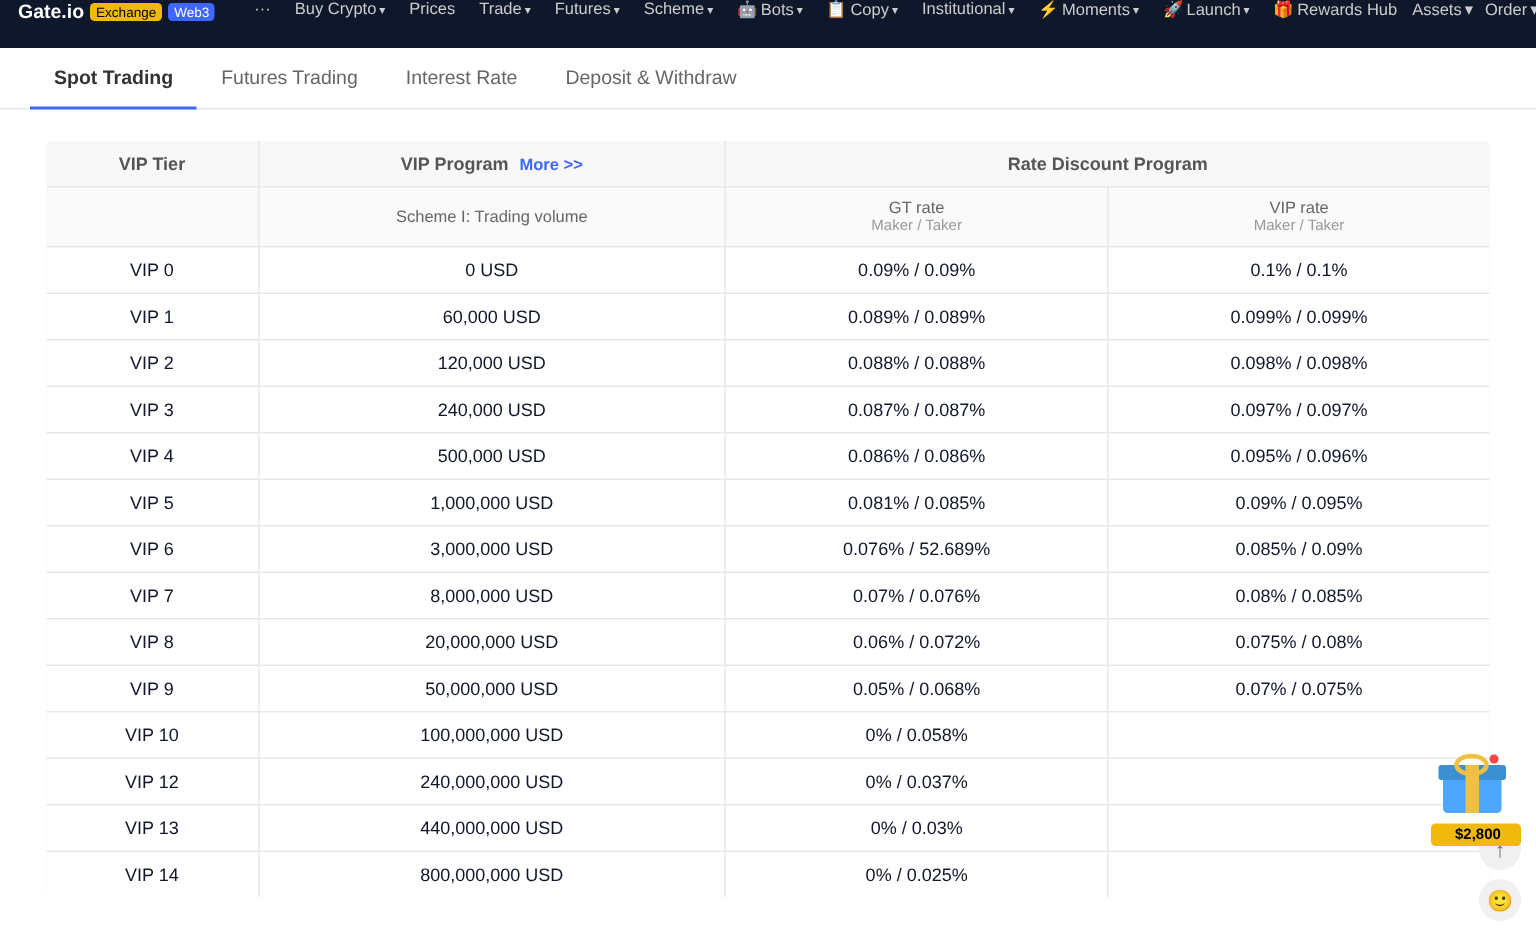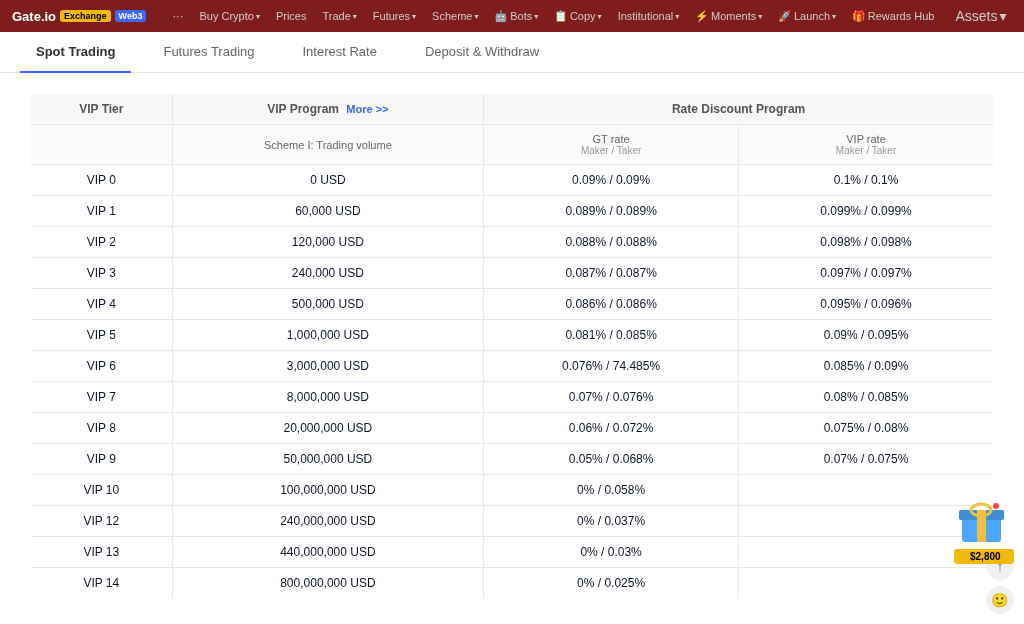--- a/index.html
+++ b/index.html
@@ -1,43 +1,43 @@
 <!DOCTYPE html>
 <html><head>
   <meta charset="utf-8">
   <style>
     * { margin: 0; padding: 0; box-sizing: border-box; }
     body { font-family: -apple-system, BlinkMacSystemFont, 'Segoe UI', sans-serif; background: #fff; font-size: 12px; color: #333; }
 
     
     .top-nav {
-      background: #7f1d1d;
+      background: #0f172a;
       height: 32px;
       display: flex;
-      align-items: center;
+      align-items: flex-start;
       padding: 0 12px;
       gap: 4px;
       overflow: hidden;
     }
     .nav-logo {
       color: #fff;
       font-weight: bold;
       font-size: 13px;
       margin-right: 4px;
       display: flex;
       align-items: center;
       gap: 4px;
     }
     .badge {
       background: #f0b90b;
       color: #000;
       font-size: 9px;
       padding: 1px 4px;
       border-radius: 3px;
-      font-weight: bold;
+      font-weight: normal;
     }
     .badge-blue {
       background: #3d67ff;
       color: #fff;
     }
     .nav-divider {
       width: 1px;
       height: 14px;
       background: #444;
       margin: 0 4px;
@@ -54,34 +54,33 @@
     }
     .nav-item .arrow { font-size: 8px; }
     .nav-right {
       margin-left: auto;
       display: flex;
       align-items: center;
       gap: 8px;
     }
     .nav-right-item {
       color: #ccc;
-      font-size: 14px;
+      font-size: 11px;
       cursor: pointer;
       display: flex;
       align-items: center;
       gap: 2px;
-      margin-left: 11px;
     }
 
     
     .sub-nav {
       border-bottom: 1px solid #e8e8e8;
       padding: 0 20px;
       display: flex;
-      gap: 16px;
+      gap: 0;
     }
     .sub-nav-item {
       padding: 12px 16px;
       font-size: 13px;
       color: #666;
       cursor: pointer;
       border-bottom: 2px solid transparent;
       margin-bottom: -1px;
     }
     .sub-nav-item.active {
@@ -332,21 +331,21 @@
         </tr>
         <tr>
           <td class="vip-tier-col">VIP 5</td>
           <td>1,000,000 USD</td>
           <td>0.081% / 0.085%</td>
           <td>0.09% / 0.095%</td>
         </tr>
         <tr>
           <td class="vip-tier-col">VIP 6</td>
           <td>3,000,000 USD</td>
-          <td>0.076% / 74.485%</td>
+          <td>0.076% / 52.689%</td>
           <td>0.085% / 0.09%</td>
         </tr>
         <tr>
           <td class="vip-tier-col">VIP 7</td>
           <td>8,000,000 USD</td>
           <td>0.07% / 0.076%</td>
           <td>0.08% / 0.085%</td>
         </tr>
         <tr>
           <td class="vip-tier-col">VIP 8</td>

